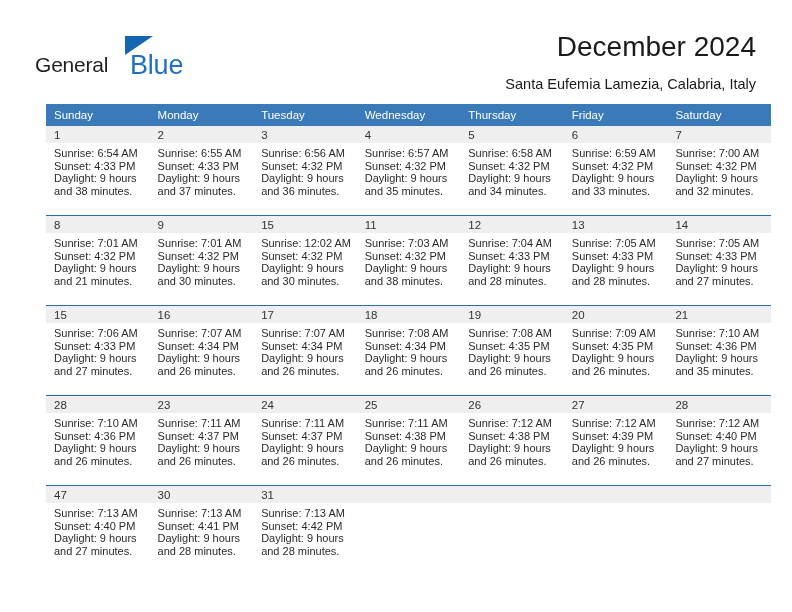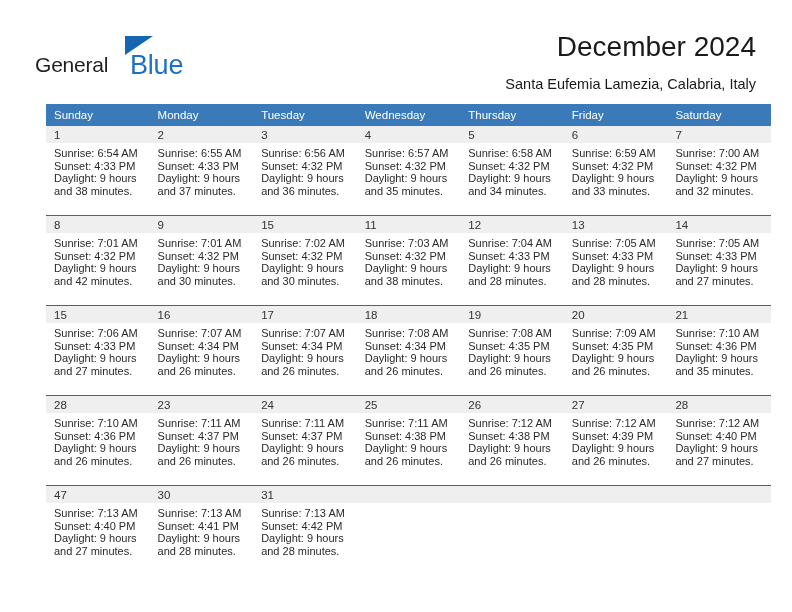--- a/index.html
+++ b/index.html
@@ -236,40 +236,40 @@
       </tr>
 
       <tr class="week-row">
         <td>
             <div class="cell-inner">
               <div class="daynum-band">8</div>
               <div class="details">
                 <div>Sunrise: 7:01 AM</div>
                 <div>Sunset: 4:32 PM</div>
                 <div>Daylight: 9 hours</div>
-                <div>and 42 minutes.</div>
+                <div>and 21 minutes.</div>
               </div>
             </div>
           </td>
         <td>
             <div class="cell-inner">
               <div class="daynum-band">9</div>
               <div class="details">
                 <div>Sunrise: 7:01 AM</div>
                 <div>Sunset: 4:32 PM</div>
                 <div>Daylight: 9 hours</div>
                 <div>and 30 minutes.</div>
               </div>
             </div>
           </td>
         <td>
             <div class="cell-inner">
               <div class="daynum-band">15</div>
               <div class="details">
-                <div>Sunrise: 7:02 AM</div>
+                <div>Sunrise: 12:02 AM</div>
                 <div>Sunset: 4:32 PM</div>
                 <div>Daylight: 9 hours</div>
                 <div>and 30 minutes.</div>
               </div>
             </div>
           </td>
         <td>
             <div class="cell-inner">
               <div class="daynum-band">11</div>
               <div class="details">

